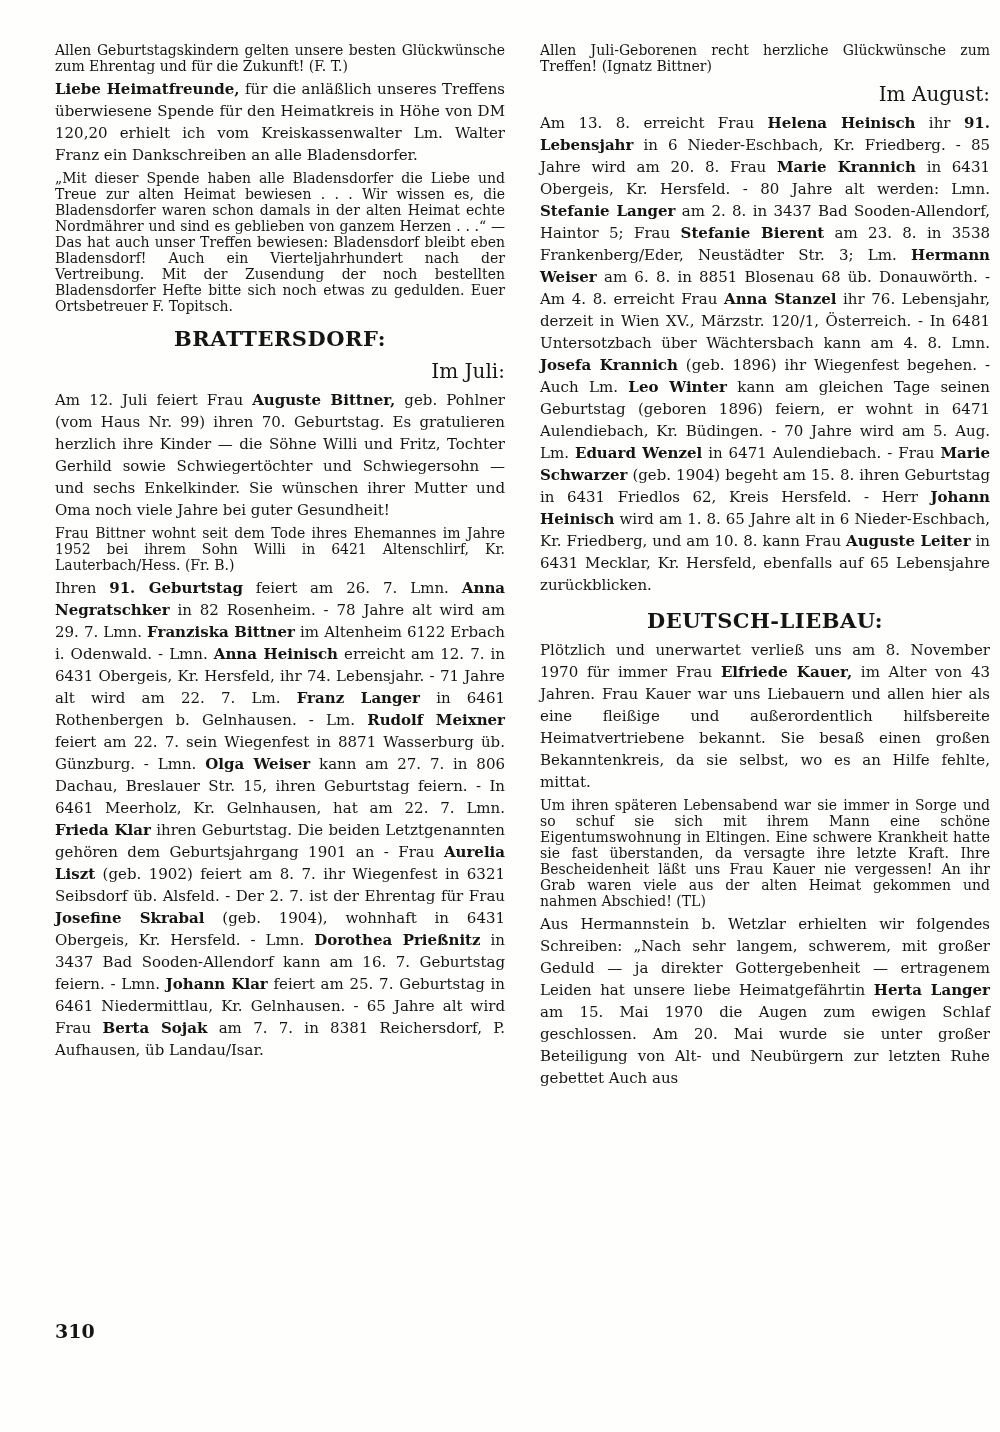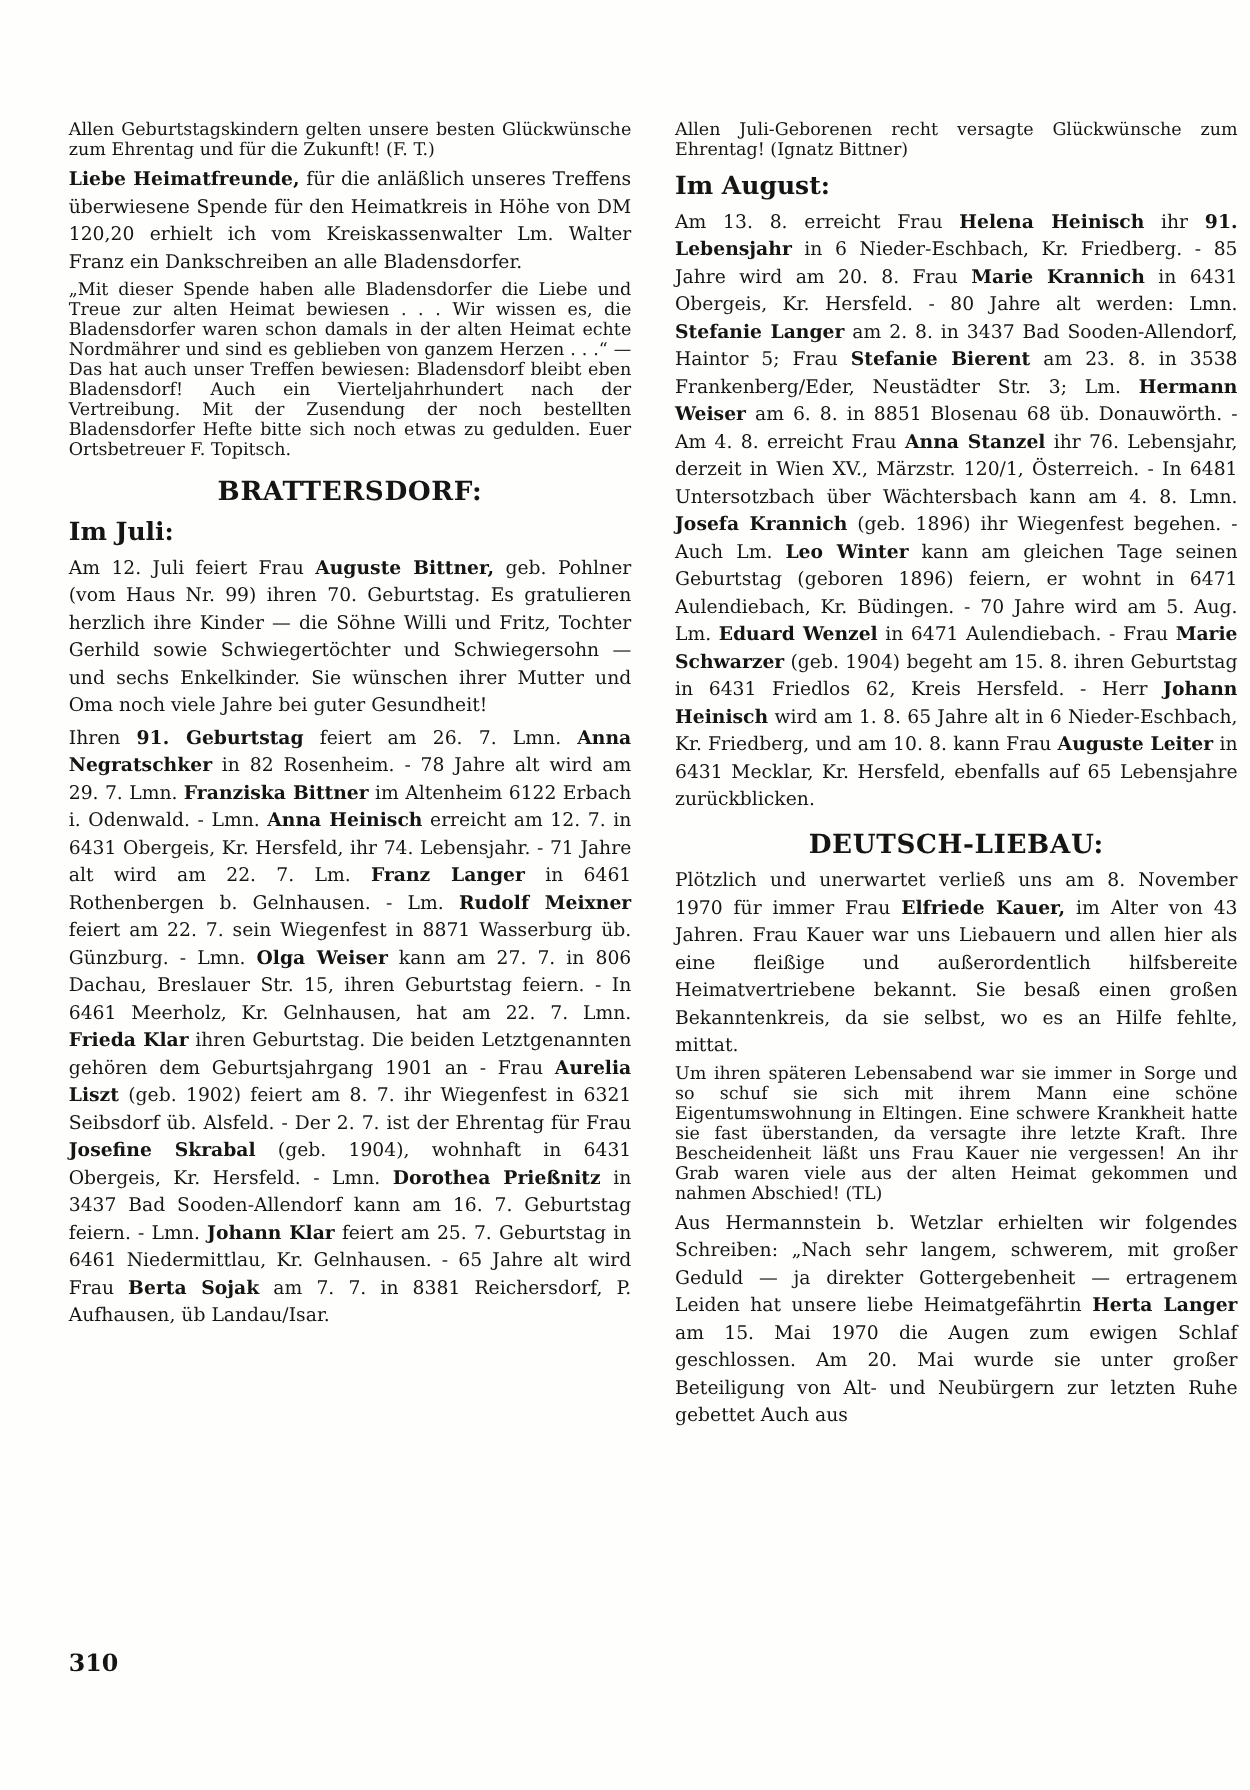--- a/index.html
+++ b/index.html
@@ -8,21 +8,21 @@
     background: #ffffff;
   }
   .page {
     position: relative;
     width: 1000px;
     height: 1432px;
     background: #fefefc;
     color: #151515;
     font-family: "DejaVu Serif", serif;
     box-sizing: border-box;
-    padding: 96px 10px 0 55px;
+    padding: 42px 10px 0 55px;
     overflow: hidden;
   }
   .columns {
     display: flex;
     gap: 35px;
   }
   .column {
     width: 450px;
     text-align: justify;
     hyphens: auto;
@@ -39,22 +39,22 @@
   }
   .heading {
     font-size: 21px;
     font-weight: bold;
     letter-spacing: 0.5px;
     text-align: center;
     margin: 12px 0 6px 0;
   }
   .subheading {
     font-size: 20px;
-    font-weight: bold;
-    text-align: left;
+    font-weight: normal;
+    text-align: right;
     margin: 8px 0 6px 0;
   }
   .bold { font-weight: bold; }
   .page-number {
     position: absolute;
     left: 55px;
     top: 1320px;
     font-size: 19px;
     font-weight: bold;
   }
@@ -64,24 +64,25 @@
 
 <div class="page">
   <div class="columns">
     <div class="column" id="col-left">
         <p class="small"><span>Allen Geburtstagskindern gelten unsere besten Glückwünsche zum Ehrentag und für die Zukunft! (F. T.)</span></p>
         <p class="body"><span class="bold">Liebe Heimatfreunde,</span><span> für die anläßlich unseres Treffens überwiesene Spende für den Heimatkreis in Höhe von DM 120,20 erhielt ich vom Kreiskassenwalter Lm. Walter Franz ein Dankschreiben an alle Bladensdorfer.</span></p>
         <p class="small"><span>„Mit dieser Spende haben alle Bladensdorfer die Liebe und Treue zur alten Heimat bewiesen . . . Wir wissen es, die Bladensdorfer waren schon damals in der alten Heimat echte Nordmährer und sind es geblieben von ganzem Herzen . . .“ — Das hat auch unser Treffen bewiesen: Bladensdorf bleibt eben Bladensdorf! Auch ein Vierteljahrhundert nach der Vertreibung. Mit der Zusendung der noch bestellten Bladensdorfer Hefte bitte sich noch etwas zu gedulden. Euer Ortsbetreuer F. Topitsch.</span></p>
         <h2 class="heading"><span>BRATTERSDORF:</span></h2>
         <h3 class="subheading"><span>Im Juli:</span></h3>
         <p class="body"><span>Am 12. Juli feiert Frau </span><span class="bold">Auguste Bittner,</span><span> geb. Pohlner (vom Haus Nr. 99) ihren 70. Geburtstag. Es gratulieren herzlich ihre Kinder — die Söhne Willi und Fritz, Tochter Gerhild sowie Schwiegertöchter und Schwiegersohn — und sechs Enkelkinder. Sie wünschen ihrer Mutter und Oma noch viele Jahre bei guter Gesundheit!</span></p>
+        <p class="small"><span>Frau Bittner wohnt seit dem Tode ihres Ehemannes im Jahre 1952 bei ihrem Sohn Willi in 6421 Altenschlirf, Kr. Lauterbach/Hess. (Fr. B.)</span></p>
         <p class="body"><span>Ihren </span><span class="bold">91. Geburtstag</span><span> feiert am 26. 7. Lmn. </span><span class="bold">Anna Negratschker</span><span> in 82 Rosenheim. - 78 Jahre alt wird am 29. 7. Lmn. </span><span class="bold">Franziska Bittner</span><span> im Altenheim 6122 Erbach i. Odenwald. - Lmn. </span><span class="bold">Anna Heinisch</span><span> erreicht am 12. 7. in 6431 Obergeis, Kr. Hersfeld, ihr 74. Lebensjahr. - 71 Jahre alt wird am 22. 7. Lm. </span><span class="bold">Franz Langer</span><span> in 6461 Rothenbergen b. Gelnhausen. - Lm. </span><span class="bold">Rudolf Meixner</span><span> feiert am 22. 7. sein Wiegenfest in 8871 Wasserburg üb. Günzburg. - Lmn. </span><span class="bold">Olga Weiser</span><span> kann am 27. 7. in 806 Dachau, Breslauer Str. 15, ihren Geburtstag feiern. - In 6461 Meerholz, Kr. Gelnhausen, hat am 22. 7. Lmn. </span><span class="bold">Frieda Klar</span><span> ihren Geburtstag. Die beiden Letztgenannten gehören dem Geburtsjahrgang 1901 an - Frau </span><span class="bold">Aurelia Liszt</span><span> (geb. 1902) feiert am 8. 7. ihr Wiegenfest in 6321 Seibsdorf üb. Alsfeld. - Der 2. 7. ist der Ehrentag für Frau </span><span class="bold">Josefine Skrabal</span><span> (geb. 1904), wohnhaft in 6431 Obergeis, Kr. Hersfeld. - Lmn. </span><span class="bold">Dorothea Prießnitz</span><span> in 3437 Bad Sooden-Allendorf kann am 16. 7. Geburtstag feiern. - Lmn. </span><span class="bold">Johann Klar</span><span> feiert am 25. 7. Geburtstag in 6461 Niedermittlau, Kr. Gelnhausen. - 65 Jahre alt wird Frau </span><span class="bold">Berta Sojak</span><span> am 7. 7. in 8381 Reichersdorf, P. Aufhausen, üb Landau/Isar.</span></p>
       </div>
     <div class="column" id="col-right">
-        <p class="small"><span>Allen Juli-Geborenen recht versagte Glückwünsche zum Ehrentag! (Ignatz Bittner)</span></p>
+        <p class="small"><span>Allen Juli-Geborenen recht herzliche Glückwünsche zum Treffen! (Ignatz Bittner)</span></p>
         <h3 class="subheading"><span>Im August:</span></h3>
         <p class="body"><span>Am 13. 8. erreicht Frau </span><span class="bold">Helena Heinisch</span><span> ihr </span><span class="bold">91. Lebensjahr</span><span> in 6 Nieder-Eschbach, Kr. Friedberg. - 85 Jahre wird am 20. 8. Frau </span><span class="bold">Marie Krannich</span><span> in 6431 Obergeis, Kr. Hersfeld. - 80 Jahre alt werden: Lmn. </span><span class="bold">Stefanie Langer</span><span> am 2. 8. in 3437 Bad Sooden-Allendorf, Haintor 5; Frau </span><span class="bold">Stefanie Bierent</span><span> am 23. 8. in 3538 Frankenberg/Eder, Neustädter Str. 3; Lm. </span><span class="bold">Hermann Weiser</span><span> am 6. 8. in 8851 Blosenau 68 üb. Donauwörth. - Am 4. 8. erreicht Frau </span><span class="bold">Anna Stanzel</span><span> ihr 76. Lebensjahr, derzeit in Wien XV., Märzstr. 120/1, Österreich. - In 6481 Untersotzbach über Wächtersbach kann am 4. 8. Lmn. </span><span class="bold">Josefa Krannich</span><span> (geb. 1896) ihr Wiegenfest begehen. - Auch Lm. </span><span class="bold">Leo Winter</span><span> kann am gleichen Tage seinen Geburtstag (geboren 1896) feiern, er wohnt in 6471 Aulendiebach, Kr. Büdingen. - 70 Jahre wird am 5. Aug. Lm. </span><span class="bold">Eduard Wenzel</span><span> in 6471 Aulendiebach. - Frau </span><span class="bold">Marie Schwarzer</span><span> (geb. 1904) begeht am 15. 8. ihren Geburtstag in 6431 Friedlos 62, Kreis Hersfeld. - Herr </span><span class="bold">Johann Heinisch</span><span> wird am 1. 8. 65 Jahre alt in 6 Nieder-Eschbach, Kr. Friedberg, und am 10. 8. kann Frau </span><span class="bold">Auguste Leiter</span><span> in 6431 Mecklar, Kr. Hersfeld, ebenfalls auf 65 Lebensjahre zurückblicken.</span></p>
         <h2 class="heading"><span>DEUTSCH-LIEBAU:</span></h2>
         <p class="body"><span>Plötzlich und unerwartet verließ uns am 8. November 1970 für immer Frau </span><span class="bold">Elfriede Kauer,</span><span> im Alter von 43 Jahren. Frau Kauer war uns Liebauern und allen hier als eine fleißige und außerordentlich hilfsbereite Heimatvertriebene bekannt. Sie besaß einen großen Bekanntenkreis, da sie selbst, wo es an Hilfe fehlte, mittat.</span></p>
         <p class="small"><span>Um ihren späteren Lebensabend war sie immer in Sorge und so schuf sie sich mit ihrem Mann eine schöne Eigentumswohnung in Eltingen. Eine schwere Krankheit hatte sie fast überstanden, da versagte ihre letzte Kraft. Ihre Bescheidenheit läßt uns Frau Kauer nie vergessen! An ihr Grab waren viele aus der alten Heimat gekommen und nahmen Abschied! (TL)</span></p>
         <p class="body"><span>Aus Hermannstein b. Wetzlar erhielten wir folgendes Schreiben: „Nach sehr langem, schwerem, mit großer Geduld — ja direkter Gottergebenheit — ertragenem Leiden hat unsere liebe Heimatgefährtin </span><span class="bold">Herta Langer</span><span> am 15. Mai 1970 die Augen zum ewigen Schlaf geschlossen. Am 20. Mai wurde sie unter großer Beteiligung von Alt- und Neubürgern zur letzten Ruhe gebettet Auch aus</span></p>
       </div>
   </div>
   <div class="page-number">310</div>
 </div>

